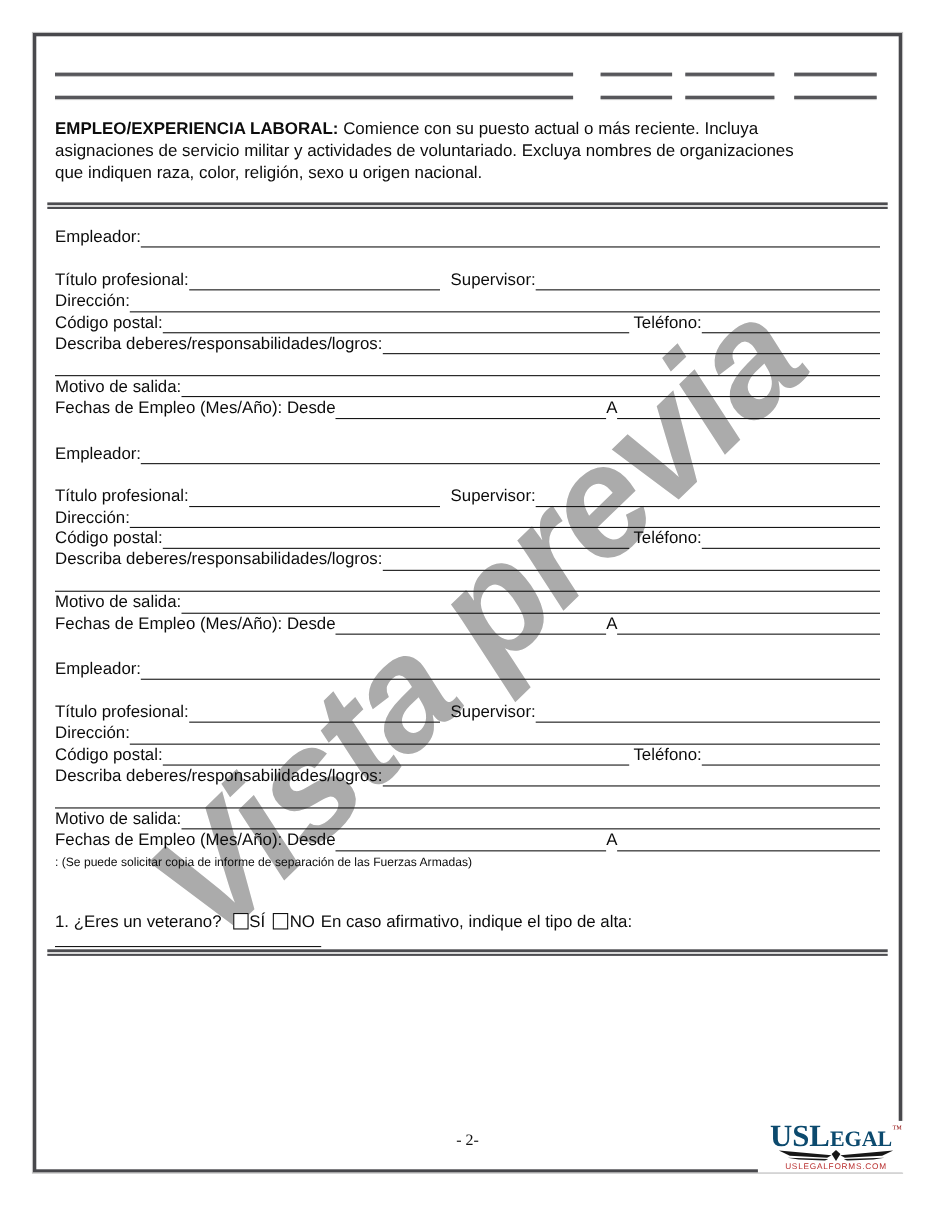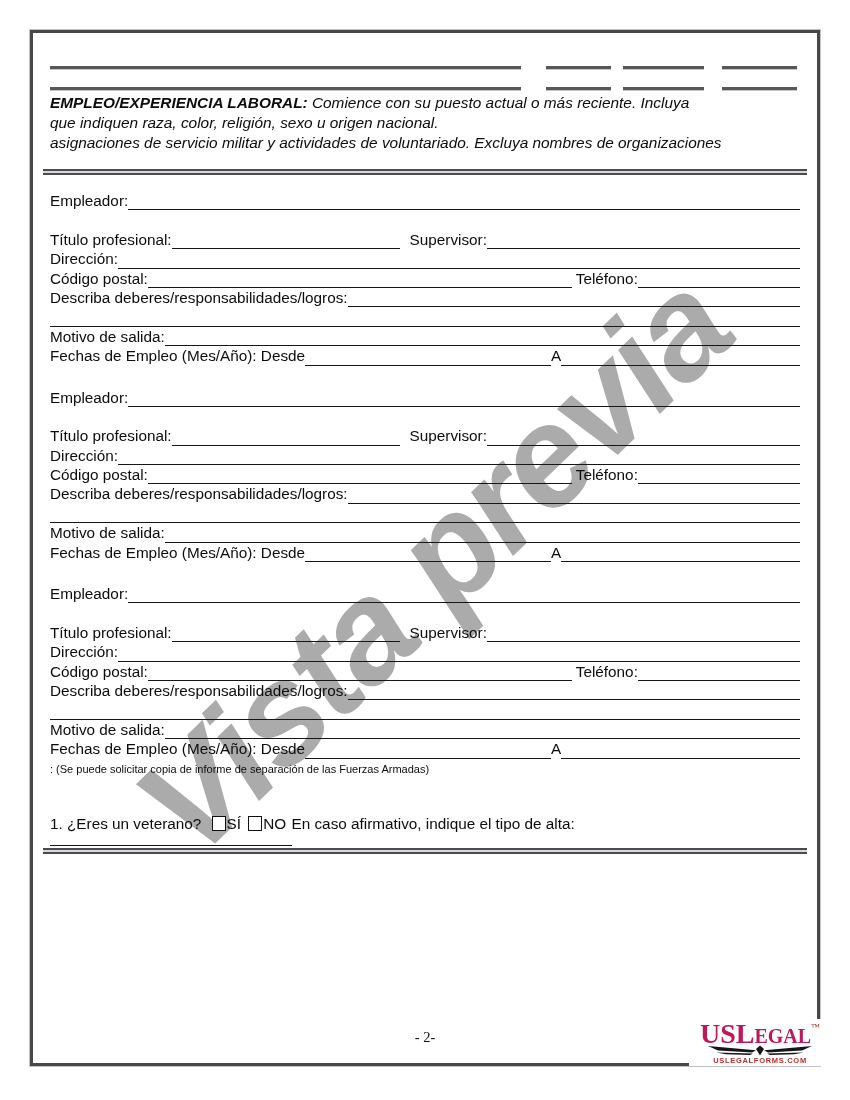--- a/index.html
+++ b/index.html
@@ -20,21 +20,21 @@
   .content{position:absolute;inset:0;padding:33px 17px 0 17px;z-index:2;}
   
   .blank-row{display:flex;height:4px;}
   .blank-row.second{margin-top:17px;}
   .bl{height:3px;background:#57575b;box-shadow:0 1px 0 #c6c6c6;}
   .bl-long{width:471px;}
   .bl-s1{width:65px;margin-left:25px;}
   .bl-s2{width:81px;margin-left:12px;}
   .bl-s3{width:75px;margin-left:18px;}
   
-  .p-head{margin-top:2px;font-size:15.4px;line-height:20px;font-style:italic;}
+  .p-head{margin-top:17px;font-size:15.4px;line-height:20px;}
   .p-head b{font-weight:bold;}
   
   .rule{height:6px;margin:16px -7px 0 -7px;
     background:linear-gradient(#4c4c50 0 2px,#d9d9d9 2px 4px,#4c4c50 4px 6px);}
   .rule.bottom{margin-top:2px;}
   
   .block{margin-top:16px;}
   .block.later{margin-top:22px;}
   .frow{display:flex;height:19.4px;font-size:15.3px;line-height:19.5px;white-space:nowrap;}
   .lab{flex:0 0 auto;}
@@ -57,25 +57,25 @@
   .ml6{margin-left:6px;} .ml3{margin-left:3px;} .ml1{margin-left:1px;}
   .vet-ul{flex:0 0 235px;margin-left:6px;}
   .q2row{display:flex;}
   .q2-ul{flex:0 0 250px;margin-left:8px;height:18px;border-bottom:1.6px solid #161616;}
   
   .page-num{position:absolute;left:0;right:0;bottom:17px;text-align:center;z-index:3;
     font-family:"Liberation Serif","DejaVu Serif",serif;font-size:14.5px;color:#111;}
   .logo{position:absolute;right:-14px;bottom:-3px;width:142px;z-index:6;background:#fff;
     text-align:center;padding:2px 0 1px 0;}
   .logo-word{font-family:"Liberation Serif","DejaVu Serif",serif;font-weight:bold;
-    font-variant:small-caps;font-size:28px;line-height:25px;color:#be185d;letter-spacing:0;}
+    font-variant:small-caps;font-size:28px;line-height:25px;color:#0c4a6e;letter-spacing:0;}
   .logo-tm{font-family:"Liberation Serif",serif;font-size:9px;color:#9b2222;
     vertical-align:13px;letter-spacing:0;font-variant:normal;}
   .logo-wing{display:block;margin:-2px auto 0 auto;}
-  .logo-url{font-size:7.5px;font-weight:bold;color:#b92f2f;letter-spacing:0.7px;line-height:9px;}
+  .logo-url{font-size:7.5px;font-weight:normal;color:#b92f2f;letter-spacing:0.7px;line-height:9px;}
 </style>
 </head>
 <body>
 
 <div class="sheet">
   <div class="watermark">Vista previa</div>
 
   <div class="content">
 
     <div class="blank-row">
@@ -86,22 +86,22 @@
     </div>
     <div class="blank-row second">
       <div class="bl bl-long"></div>
       <div class="bl bl-s1"></div>
       <div class="bl bl-s2"></div>
       <div class="bl bl-s3"></div>
     </div>
 
     <div class="p-head">
       <div><b>EMPLEO/EXPERIENCIA LABORAL:</b><span> Comience con su puesto actual o más reciente. Incluya</span></div>
+      <div>asignaciones de servicio militar y actividades de voluntariado. Excluya nombres de organizaciones</div>
       <div>que indiquen raza, color, religión, sexo u origen nacional.</div>
-      <div>asignaciones de servicio militar y actividades de voluntariado. Excluya nombres de organizaciones</div>
     </div>
 
     <div class="rule"></div>
 
     <div class="block">
       <div class="frow">
         <span class="lab">Empleador:</span>
         <span class="ul ul-flex"></span>
       </div>
       <div class="sp"></div>

